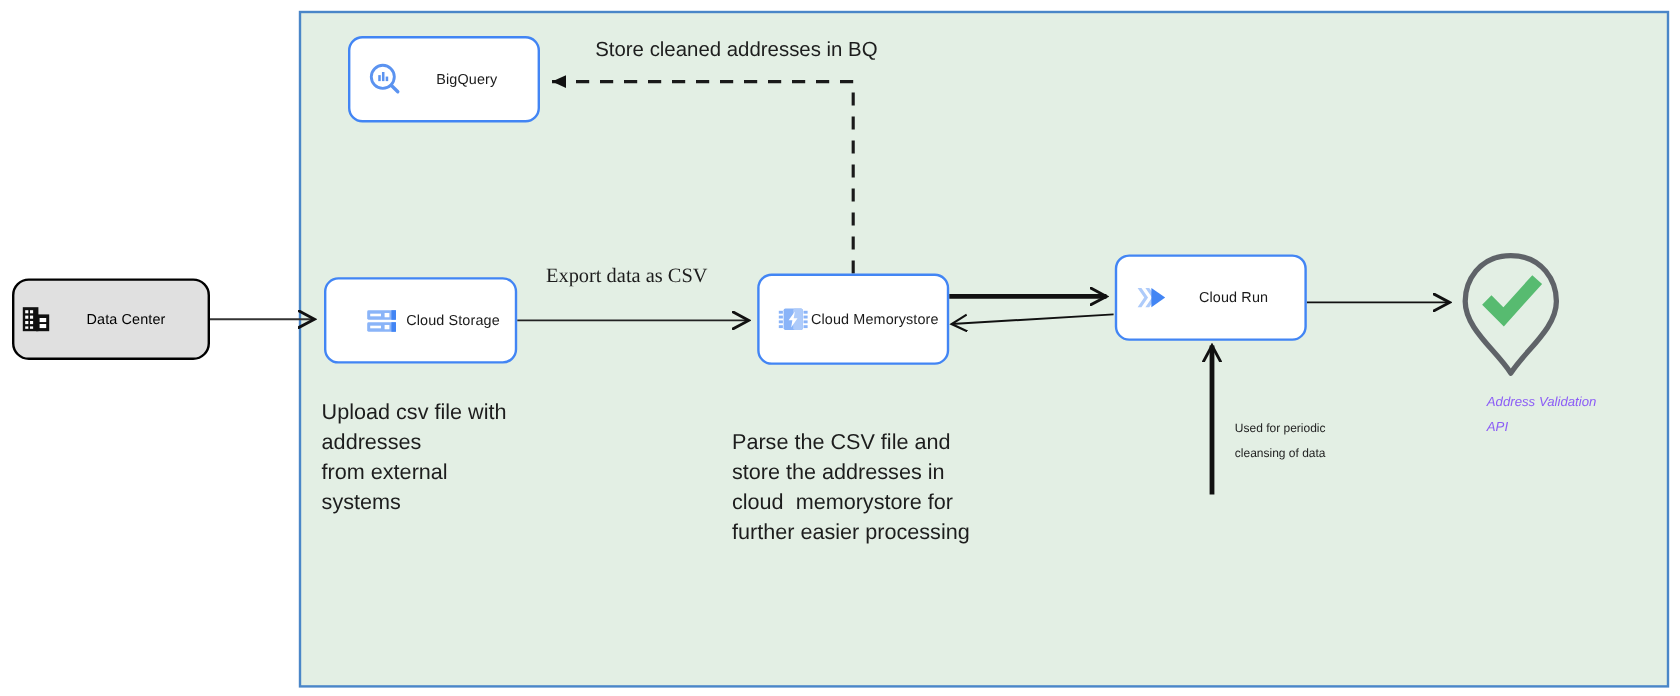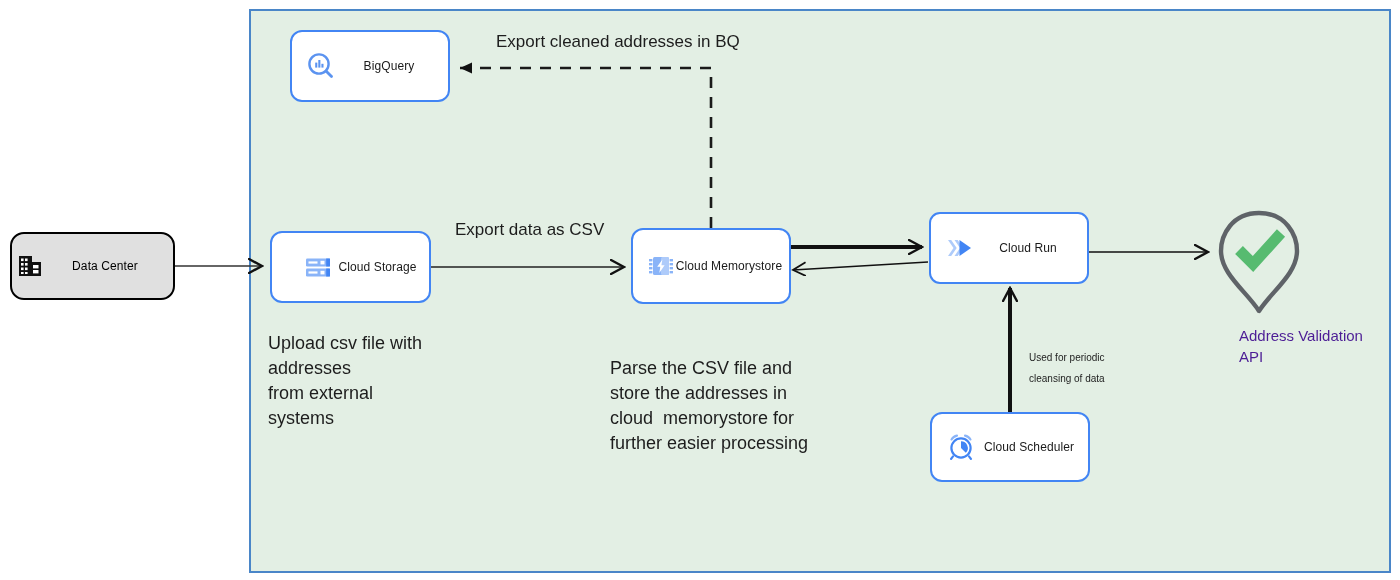--- a/index.html
+++ b/index.html
@@ -67,24 +67,25 @@
     line-height: 24px;
     white-space: pre-wrap;
     z-index: 5;
   }
   .caption {
     font-size: 18px;
     line-height: 25px;
   }
   .api-label {
     position: absolute;
-    font-size: 15px;
-    color: #4c1d95;
+    font-size: 11px;
+    color: #8b5cf6;
     line-height: 21px;
     z-index: 5;
+    font-style: italic;
   }
 </style>
 </head>
 <body>
 
 <div id="canvas">
 
   <svg id="svg-layer" viewBox="0 0 1400 580">
     <defs>
       <marker id="arrow-thin" markerWidth="14" markerHeight="14" refX="12" refY="6" orient="auto" markerUnits="userSpaceOnUse">
@@ -190,48 +191,35 @@
           <rect x="22.6" y="15" width="3.4" height="2.4"></rect>
           <rect x="22.6" y="19" width="3.4" height="2.4"></rect>
         </g>
         <path d="M15.4,7.5 L10.2,14.8 L13.3,14.8 L12.3,21 L17.6,13.3 L14.4,13.3 Z" fill="#ffffff"></path>
       </svg>
     </span>
     <span class="lbl">Cloud
 Memorystore</span>
   </div>
 
-  <div class="node" id="node-cloud-run" style="left:929px; top:212px; width:160px; height:72px; padding-left:14px;border-radius:11px;">
+  <div class="node" id="node-cloud-run" style="left:929px; top:212px; width:160px; height:72px; padding-left:14px;">
     <span class="ico">
       <svg width="30" height="28" viewBox="0 0 30 28">
         <path d="M3,6 L8.5,14 L3,22 L6.2,22 L11.7,14 L6.2,6 Z" fill="#AECBFA"></path>
         <path d="M9.5,6 L15,14 L9.5,22 L12.7,22 L18.2,14 L12.7,6 Z" fill="#AECBFA"></path>
         <path d="M14.5,6 L26,14 L14.5,22 Z" fill="#4285F4"></path>
       </svg>
     </span>
     <span class="lbl">Cloud Run</span>
   </div>
 
-  <div class="node" id="node-cloud-scheduler" style="left:930px; top:412px; width:160px; height:70px; padding-left:14px;">
-    <span class="ico">
-      <svg width="30" height="30" viewBox="0 0 30 30">
-        <circle cx="15" cy="16" r="9.6" fill="none" stroke="#4285F4" stroke-width="2.2"></circle>
-        <path d="M15,16 L15,9.2 A6.8,6.8 0 0 1 19.8,20.8 Z" fill="#4285F4"></path>
-        <path d="M5.5,7.5 A8,8 0 0 1 11,3.6" fill="none" stroke="#8AB4F8" stroke-width="2.1" stroke-linecap="round"></path>
-        <path d="M24.5,7.5 A8,8 0 0 0 19,3.6" fill="none" stroke="#8AB4F8" stroke-width="2.1" stroke-linecap="round"></path>
-        <line x1="7" y1="24.4" x2="5" y2="27" stroke="#4285F4" stroke-width="2.1" stroke-linecap="round"></line>
-        <line x1="23" y1="24.4" x2="25" y2="27" stroke="#4285F4" stroke-width="2.1" stroke-linecap="round"></line>
-      </svg>
-    </span>
-    <span class="lbl">Cloud Scheduler</span>
-  </div>
-
-  <div class="free-text" style="left:496px; top:30px;">Export cleaned addresses in BQ</div>
-
-  <div class="free-text" style="left:455px; top:218px;">Export data as CSV</div>
+
+  <div class="free-text" style="left:496px; top:30px;">Store cleaned addresses in BQ</div>
+
+  <div class="free-text" style="left:455px; top:218px;font-family:Liberation Serif, serif;">Export data as CSV</div>
 
   <div class="free-text" style="left:1029px; top:347px; font-size:10px; line-height:21px;">Used for periodic
 cleansing of data</div>
 
   <div class="free-text caption" style="left:268px; top:331px;">Upload csv file with
 addresses
 from external
 systems</div>
 
   <div class="free-text caption" style="left:610px; top:331px;margin-top:25px;">Parse the CSV file and

